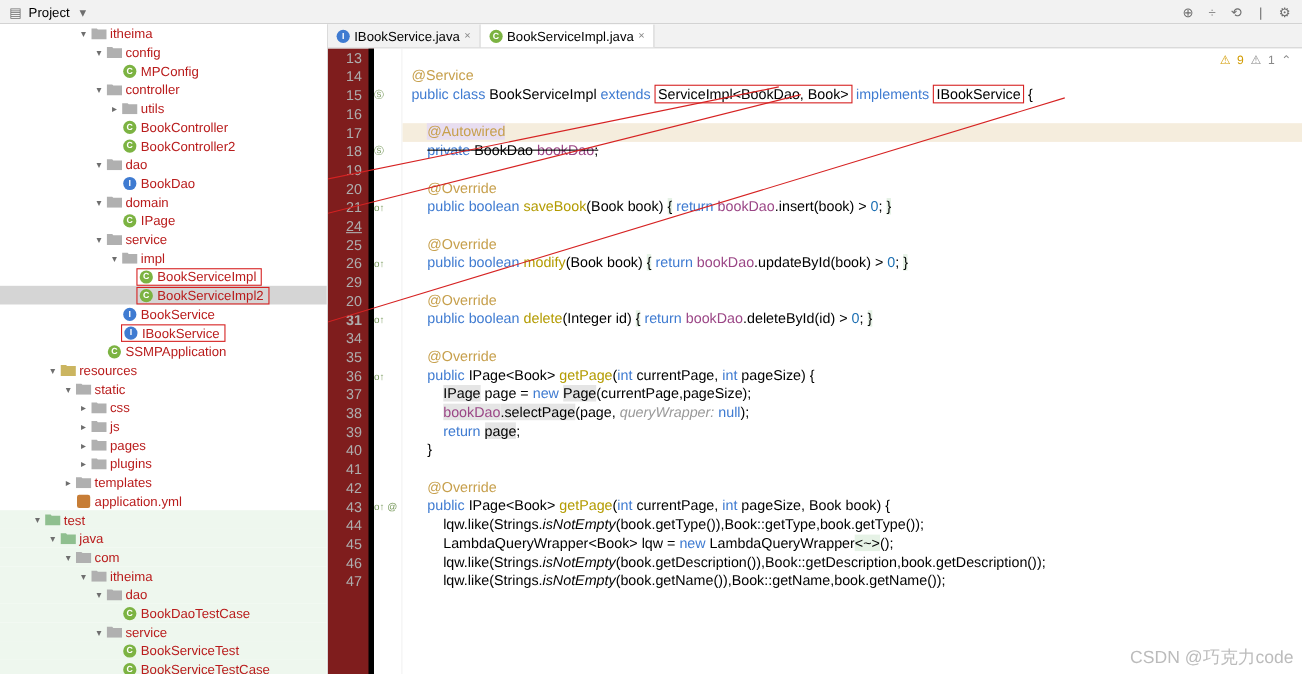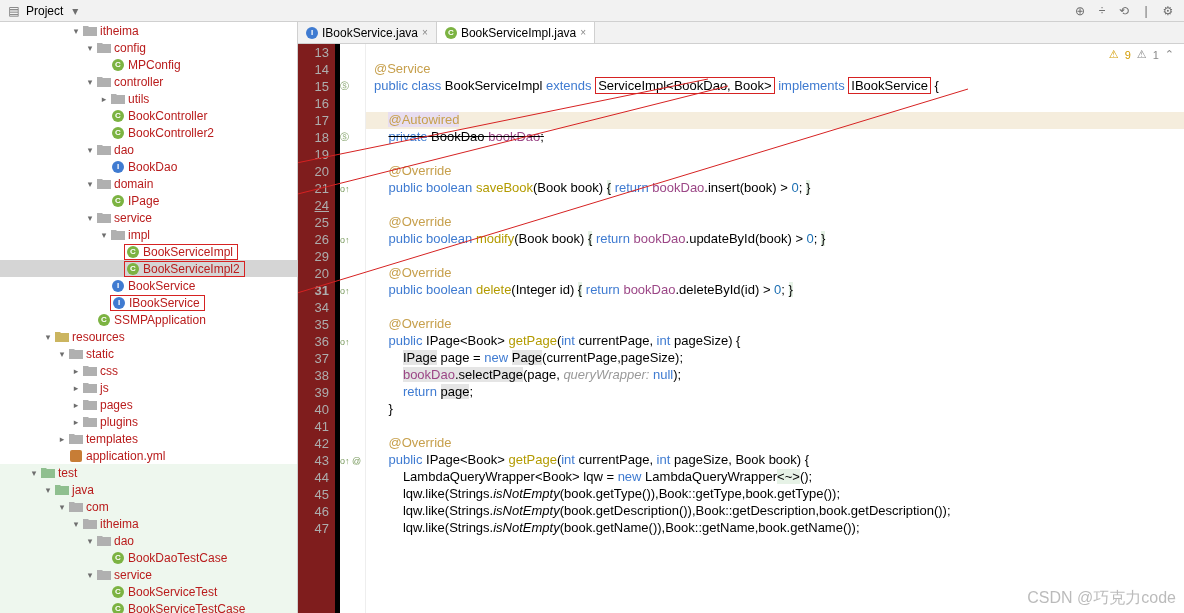--- a/index.html
+++ b/index.html
@@ -479,22 +479,22 @@
           <div class="code-line "></div>
           <div class="code-line ">    <span class="ann">@Override</span></div>
           <div class="code-line ">    <span class="kw">public</span> IPage&lt;Book&gt; <span class="fn">getPage</span>(<span class="kw">int</span> currentPage, <span class="kw">int</span> pageSize) {</div>
           <div class="code-line ">        <span class="bg-pink">IPage</span> page = <span class="kw">new</span> <span class="bg-pink">Page</span>(currentPage,pageSize);</div>
           <div class="code-line ">        <span class="fld bg-pink">bookDao</span><span class="bg-pink">.selectPage</span>(page, <span class="grey-param">queryWrapper:</span> <span class="kw">null</span>);</div>
           <div class="code-line ">        <span class="kw">return</span> <span class="bg-pink">page</span>;</div>
           <div class="code-line ">    }</div>
           <div class="code-line "></div>
           <div class="code-line ">    <span class="ann">@Override</span></div>
           <div class="code-line ">    <span class="kw">public</span> IPage&lt;Book&gt; <span class="fn">getPage</span>(<span class="kw">int</span> currentPage, <span class="kw">int</span> pageSize, Book book) {</div>
+          <div class="code-line ">        lqw.like(Strings.<span style="font-style:italic">isNotEmpty</span>(book.getType()),Book::getType,book.getType());</div>
           <div class="code-line ">        LambdaQueryWrapper&lt;Book&gt; lqw = <span class="kw">new</span> LambdaQueryWrapper<span class="bg-green">&lt;~&gt;</span>();</div>
-          <div class="code-line ">        lqw.like(Strings.<span style="font-style:italic">isNotEmpty</span>(book.getType()),Book::getType,book.getType());</div>
           <div class="code-line ">        lqw.like(Strings.<span style="font-style:italic">isNotEmpty</span>(book.getDescription()),Book::getDescription,book.getDescription());</div>
           <div class="code-line ">        lqw.like(Strings.<span style="font-style:italic">isNotEmpty</span>(book.getName()),Book::getName,book.getName());</div>
         </div>
       <svg class="arrow-overlay" width="900" height="600">
         <defs>
             <marker id="ah" markerWidth="8" markerHeight="8" refX="1" refY="3" orient="auto">
               <path d="M6,0 L0,3 L6,6" fill="none" stroke="#d62222"></path>
             </marker>
           </defs>
         <line x1="410" y1="35" x2="-80" y2="135" stroke="#d62222" stroke-width="1" marker-end="url(#ah)"></line>

